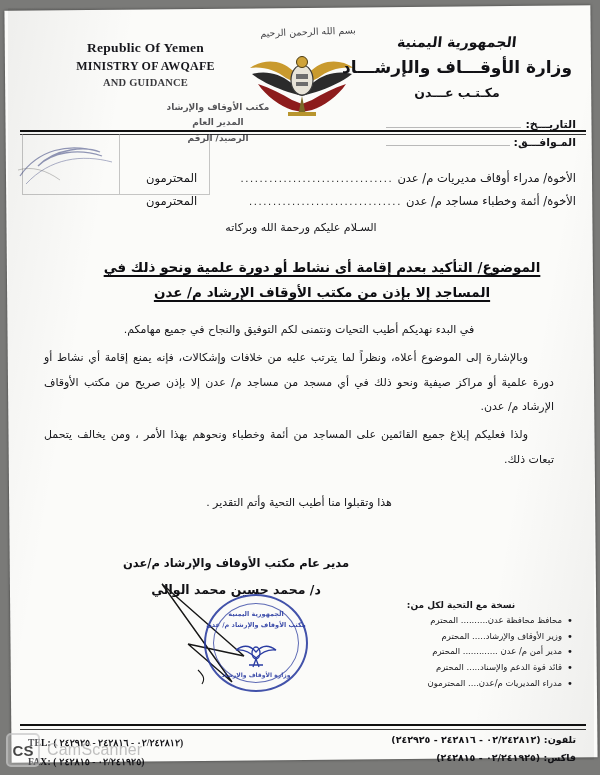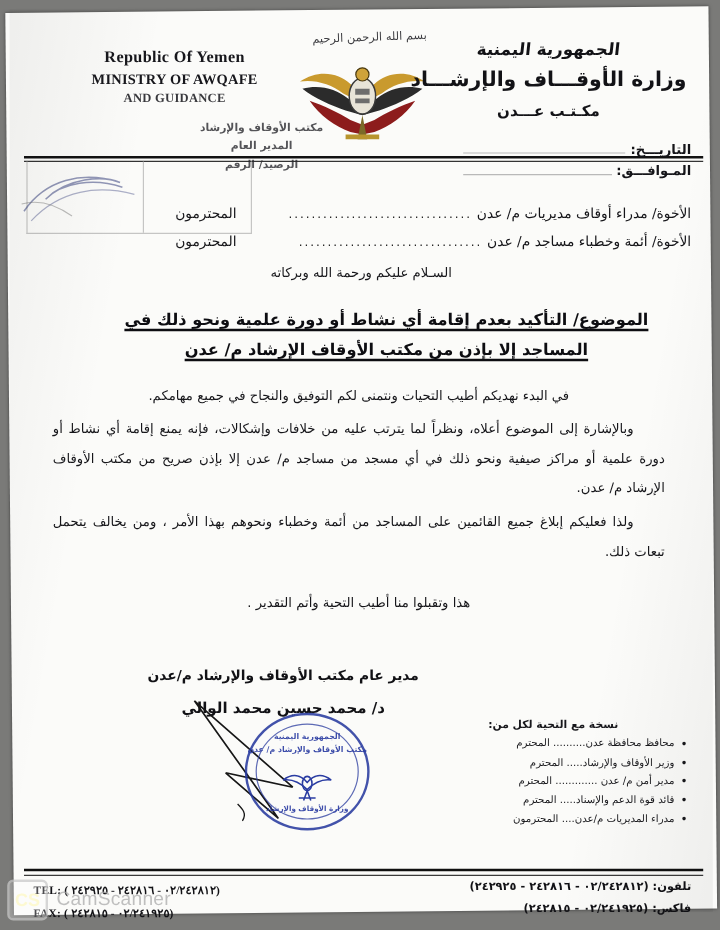--- a/index.html
+++ b/index.html
@@ -398,21 +398,21 @@
     display: flex;
     align-items: center;
     gap: 7px;
     opacity: .72;
   }
   .cam .logo {
     width: 30px;
     height: 30px;
     border-radius: 5px;
     border: 2px solid #c9c9c9;
-    color: #fef9c3;
+    color: #000000;
     font-family: "Liberation Sans", sans-serif;
     font-size: 15px;
     font-weight: bold;
     display: flex;
     align-items: center;
     justify-content: center;
     background: rgba(255,255,255,.35);
   }
   .cam .word {
     font-family: "Liberation Sans", sans-serif;

